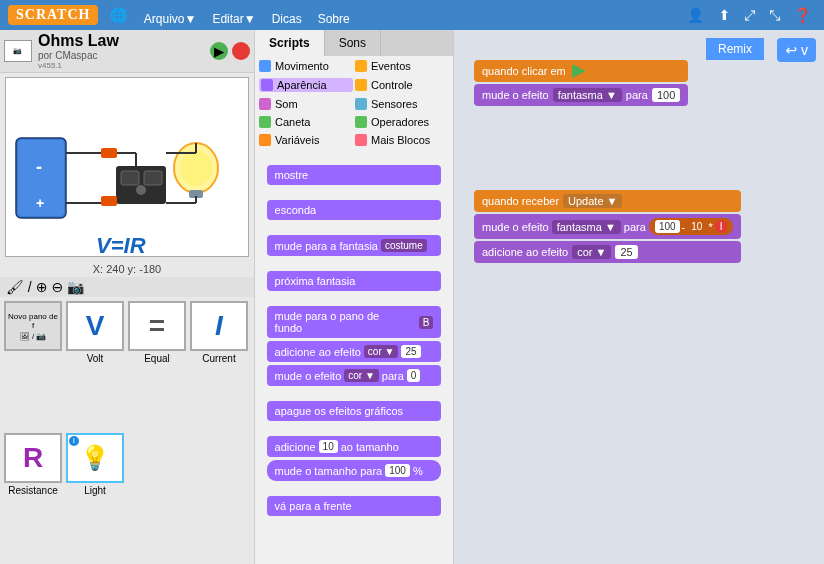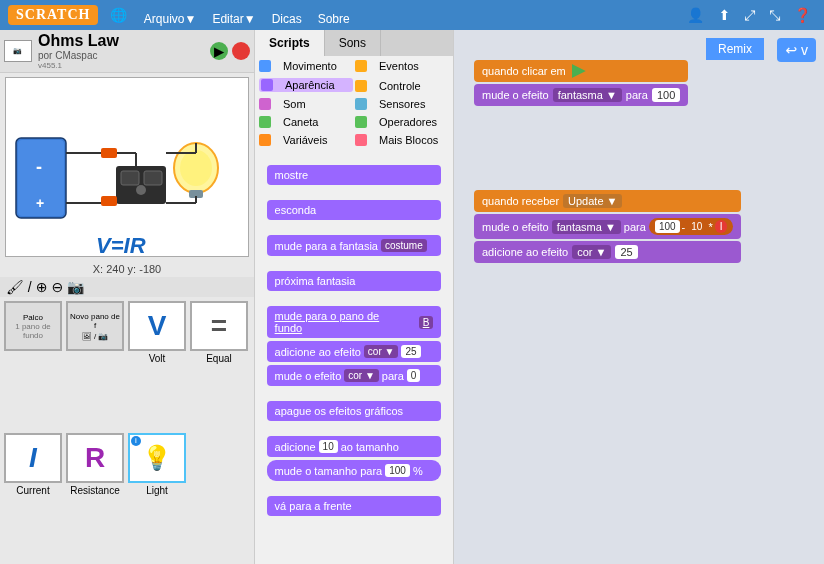--- a/index.html
+++ b/index.html
@@ -203,22 +203,22 @@
     }
 
     #blocks-palette {
       padding: 4px;
       overflow-y: auto;
       flex: 1;
     }
 
     .category-row {
       display: flex;
-      align-items: flex-end;
-      gap: 12px;
+      align-items: center;
+      gap: 4px;
       margin-bottom: 4px;
     }
     .cat-dot {
       width: 12px;
       height: 12px;
       border-radius: 2px;
       flex-shrink: 0;
     }
     .cat-label {
       font-size: 11px;
@@ -433,28 +433,20 @@
     <div id="sprite-toolbar">
       <span class="toolbar-icon">🖌</span>
       <span class="toolbar-icon">/</span>
       <span class="toolbar-icon">⊕</span>
       <span class="toolbar-icon">⊖</span>
       <span class="toolbar-icon">📷</span>
     </div>
 
     <div id="sprites-section">
 
-      <div class="sprite-item">
-        <div class="stage-box">
-          <div style="font-size:8px;text-align:center">
-            <div>Palco</div>
-            <div style="color:#777">1 pano de fundo</div>
-          </div>
-        </div>
-      </div>
 
       <div class="sprite-item">
         <div class="stage-box">
           <div style="font-size:8px">
             <div>Novo pano de f</div>
             <div style="display:flex;gap:2px;margin-top:2px;justify-content:center">
               <span>🖼</span>
                 <span>/</span>
                 <span>📷</span>
             </div>
@@ -552,21 +544,21 @@
         </div>
       </div>
 
       <button class="block-btn" style="background:#9966ff">mostre</button>
       <button class="block-btn" style="background:#9966ff">esconda</button>
       <button class="block-btn" style="background:#9966ff;display:flex;align-items:center;gap:3px;width:92%;margin:3px auto;">
         <span>mude para a fantasia</span>
         <span style="background:#7b3fa0;border-radius:3px;padding:1px 4px;color:white;font-size:10px">costume</span>
       </button>
       <button class="block-btn" style="background:#9966ff">próxima fantasia</button>
-      <button class="block-btn" style="background:#9966ff;display:flex;align-items:center;gap:16px;width:92%;margin:3px auto;text-decoration:underline;">
+      <button class="block-btn" style="background:#9966ff;display:flex;align-items:center;gap:16px;width:92%;margin:3px auto;">
         <span>mude para o pano de fundo</span>
         <span style="background:#7b3fa0;border-radius:3px;padding:1px 4px;color:white;font-size:10px">B</span>
       </button>
       <button class="block-btn" style="background:#9966ff;display:flex;align-items:center;gap:3px;width:92%;margin:3px auto;">
         <span>adicione ao efeito</span>
         <span style="background:#7b3fa0;border-radius:3px;padding:1px 4px;color:white;font-size:10px">cor ▼</span>
         <span style="background:white;color:#333;border-radius:3px;padding:1px 4px;font-size:10px">25</span>
       </button>
       <button class="block-btn" style="background:#9966ff;display:flex;align-items:center;gap:3px;width:92%;margin:3px auto;">
         <span>mude o efeito</span>

